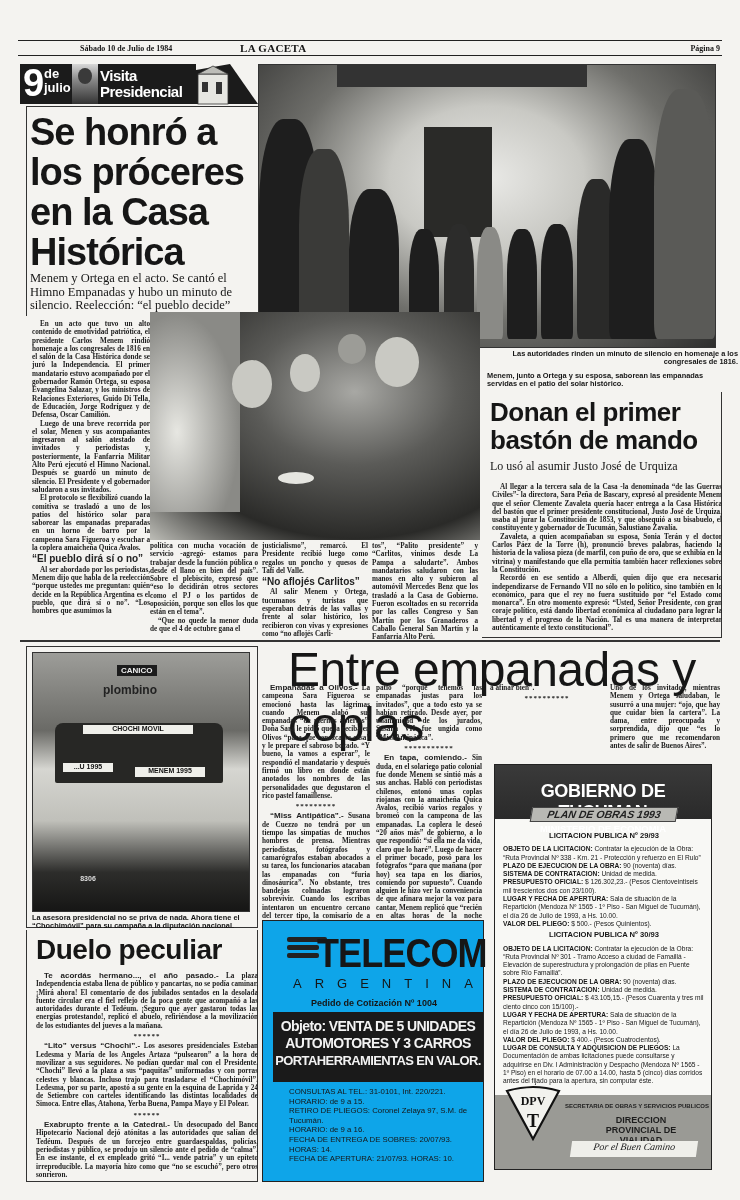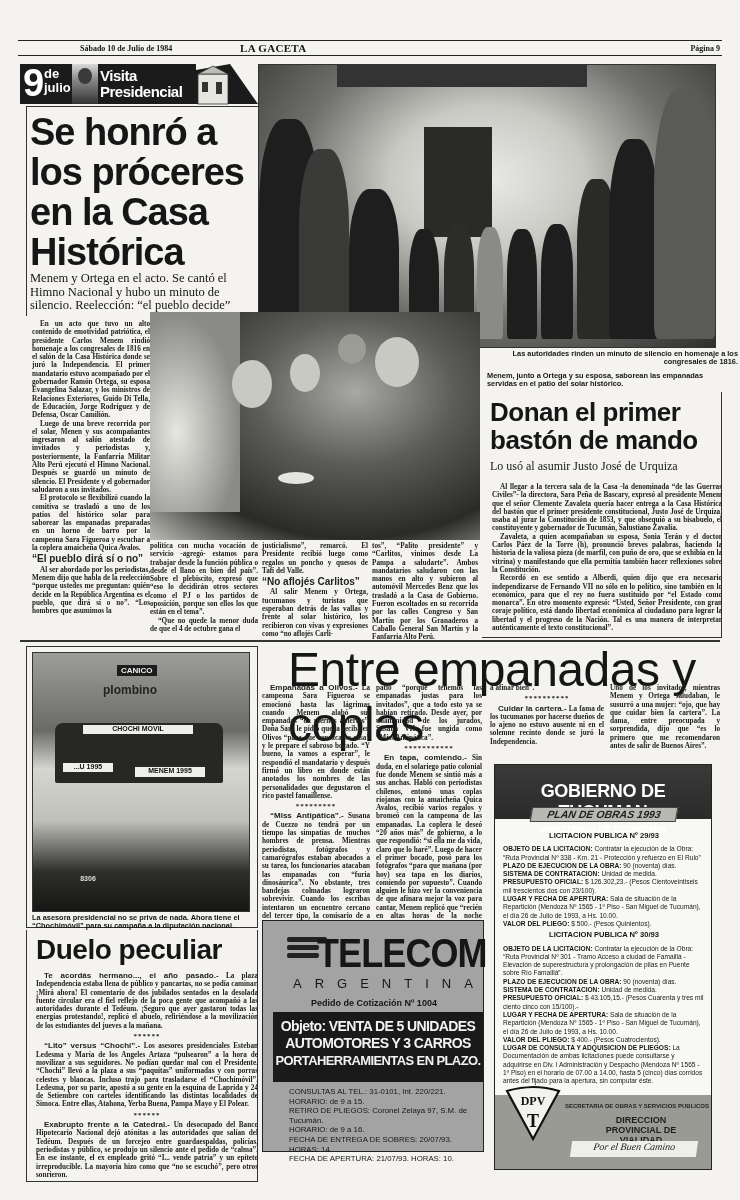--- a/index.html
+++ b/index.html
@@ -73,21 +73,21 @@
   .stars { text-align:center; font-size:7px; letter-spacing:1px; margin:2px 0; }
 
   .h4 { left:288px; top:642px; font-family:"Liberation Sans", sans-serif; font-size:48px; letter-spacing:-0.5px; font-weight:normal; }
   .col5 { left:262px; top:684px; width:108px; }
   .col6 { left:376px; top:684px; width:106px; }
   .col7 { left:490px; top:684px; width:114px; }
   .col8 { left:610px; top:684px; width:110px; }
   .lead { font-family:"Liberation Sans", sans-serif; font-weight:bold; font-size:8px; }
 
   
-  .telecom { left:262px; top:920px; width:222px; height:232px; border:1px solid #222; background:#a3a3a3; }
+  .telecom { left:262px; top:920px; width:222px; height:262px; border:1px solid #222; background:#0ea5e9; }
   .tc-logo { position:absolute; left:54px; top:10px; font-family:"Liberation Sans", sans-serif; font-weight:bold; font-size:40px; letter-spacing:-1px; transform:scaleX(0.9); transform-origin:left; }
   .tc-phone { position:absolute; left:24px; top:16px; width:40px; height:28px; }
   .tc-phone div { height:5px; background:#222; margin-bottom:3px; border-radius:2px; }
   .tc-arg { position:absolute; left:30px; top:55px; width:170px; font-family:"Liberation Sans", sans-serif; font-size:13px; letter-spacing:13px; }
   .tc-pedido { position:absolute; left:0; top:77px; width:222px; text-align:center; font-family:"Liberation Sans", sans-serif; font-weight:bold; font-size:9px; }
   .tc-black { position:absolute; left:10px; top:91px; width:210px; height:70px; background:#1a1a1a; color:#f3f3f3; text-align:center; font-family:"Liberation Sans", sans-serif; font-weight:bold; font-size:14px; line-height:17px; padding-top:6px; letter-spacing:-0.6px; }
   .tc-info { position:absolute; left:26px; top:166px; width:190px; font-family:"Liberation Sans", sans-serif; font-size:7.8px; line-height:9.6px; }
 
   
   .gov { left:494px; top:764px; width:218px; height:406px; border:1px solid #222; background:#f8f8f5; }
@@ -122,21 +122,21 @@
 <svg class="abs banner-house" viewBox="0 0 62 44">
   <polygon points="0,8 34,2 62,42 0,42" fill="#1b1b1b"></polygon>
   <rect x="2" y="12" width="30" height="30" fill="#e6e6e1" stroke="#333" stroke-width="0.8"></rect>
   <polygon points="2,12 17,4 32,12" fill="#bdbdb8" stroke="#333" stroke-width="0.8"></polygon>
   <rect x="6" y="20" width="6" height="10" fill="#333"></rect>
   <rect x="20" y="20" width="6" height="12" fill="#333"></rect>
 </svg>
 
 <div class="abs rule-box1"></div>
 <h1 class="abs h1">Se honró a los próceres en la Casa Histórica</h1>
-<div class="abs deck1">Menem y Ortega en el acto. Se cantó el Himno Nacional y hubo un minuto de silencio. Reelección: “el pueblo decide”</div>
+<div class="abs deck1">Menem y Ortega en el acto. Se cantó el Himno Empanadas y hubo un minuto de silencio. Reelección: “el pueblo decide”</div>
 
 <div class="abs col1 body-text">
   <p>En un acto que tuvo un alto contenido de emotividad patriótica, el presidente Carlos Menem rindió homenaje a los congresales de 1816 en el salón de la Casa Histórica donde se juró la Independencia. El primer mandatario estuvo acompañado por el gobernador Ramón Ortega, su esposa Evangelina Salazar, y los ministros de Relaciones Exteriores, Guido Di Tella, de Educación, Jorge Rodríguez y de Defensa, Oscar Camilión.</p>
   <p>Luego de una breve recorrida por el solar, Menen y sus acompañantes ingresaron al salón atestado de invitados y periodistas y, posteriormente, la Fanfarria Militar Alto Perú ejecutó el Himno Nacional. Después se guardó un minuto de silencio. El Presidente y el gobernador saludaron a sus invitados.</p>
   <p>El protocolo se flexibilizó cuando la comitiva se trasladó a uno de los patios del histórico solar para saborear las empanadas preparadas en un horno de barro por la campeona Sara Figueroa y escuchar a la coplera amaicheña Quica Avalos.</p>
   <div class="subhead">“El pueblo dirá sí o no”</div>
   <p>Al ser abordado por los periodistas, Menem dijo que habla de la reelección “porque ustedes me preguntan: quién decide en la República Argentina es el pueblo, que dirá sí o no”. “Los hombres que asumimos la</p>
 </div>
 
 <div class="abs photo photo-main">
@@ -219,39 +219,38 @@
   <p><span class="lead">“Miss Antipática”.-</span> <span>Susana de Cuezzo no tendrá por un tiempo las simpatías de muchos hombres de prensa. Mientras periodistas, fotógrafos y camarógrafos estaban abocados a su tarea, los funcionarios atacaban las empanadas con “furia dinosáurica”. No obstante, tres bandejas colmadas lograron sobrevivir. Cuando los escribas intentaron un encuentro cercano del tercer tipo, la comisario de a bordo ordenó desalojar el</span></p>
 </div>
 <div class="abs col6 body-text">
   <p style="text-indent:0">patio “porque tenemos las empanadas justas para los invitados”, que a todo esto ya se habían retirado. Desde ayer, por unanimidad de los jurados, Susana VII fue ungida como “Miss Antipática”.</p>
   <div class="stars">***********</div>
   <p><span class="lead">En tapa, comiendo.-</span> <span>Sin duda, en el solariego patio colonial fue donde Menem se sintió más a sus anchas. Habló con periodistas chilenos, entonó unas coplas riojanas con la amaicheña Quica Avalos, recibió varios regalos y bromeó con la campeona de las empanadas. La coplera le deseó “20 años más” de gobierno, a lo que respondió: “si ella me da vida, claro que lo haré”. Luego de hacer el primer bocado, posó para los fotógrafos “para que mañana (por hoy) sea tapa en los diarios, comiendo por supuesto”. Cuando alguien le hizo ver la conveniencia de que afinara mejor la voz para cantar, Menem replicó que “recién en altas horas de la noche comienzo</span></p>
 </div>
 <div class="abs col7 body-text">
   <p style="text-indent:0">a afinar bien”.</p>
   <div class="stars">**********</div>
-  <p><span class="lead">Cuidar la cartera.-</span> <span>La fama de los tucumanos por hacerse dueños de lo ajeno no estuvo ausente ni en el solemne recinto donde se juró la Independencia.</span></p>
 </div>
 <div class="abs col8 body-text">
   <p style="text-indent:0">Uno de los invitados, mientras Menem y Ortega saludaban, le susurró a una mujer: “ojo, que hay que cuidar bien la cartera”. La dama, entre preocupada y sorprendida, dijo que “es lo primero que me recomendaron antes de salir de Buenos Aires”.</p>
 </div>
 
 <div class="abs telecom">
   <div class="tc-phone">
       <div></div>
       <div style="width:80%"></div>
       <div style="width:80%"></div>
     </div>
   <div class="tc-logo">TELECOM</div>
   <div class="tc-arg">ARGENTINA</div>
   <div class="tc-pedido">Pedido de Cotización Nº 1004</div>
   <div class="tc-black">
     <div>Objeto: VENTA DE 5 UNIDADES</div>
     <div>AUTOMOTORES Y 3 CARROS</div>
-    <div style="font-size:13px;">PORTAHERRAMIENTAS EN PLAZO.</div>
+    <div style="font-size:13px;">PORTAHERRAMIENTAS EN VALOR.</div>
   </div>
   <div class="tc-info">
     <div>CONSULTAS AL TEL.: 31-0101, Int. 220/221.</div>
     <div>HORARIO: de 9 a 15.</div>
     <div>RETIRO DE PLIEGOS: Coronel Zelaya 97, S.M. de Tucumán.</div>
     <div>HORARIO: de 9 a 16.</div>
     <div>FECHA DE ENTREGA DE SOBRES: 20/07/93.</div>
     <div>HORAS: 14.</div>
     <div>FECHA DE APERTURA: 21/07/93. HORAS: 10.</div>
   </div>

